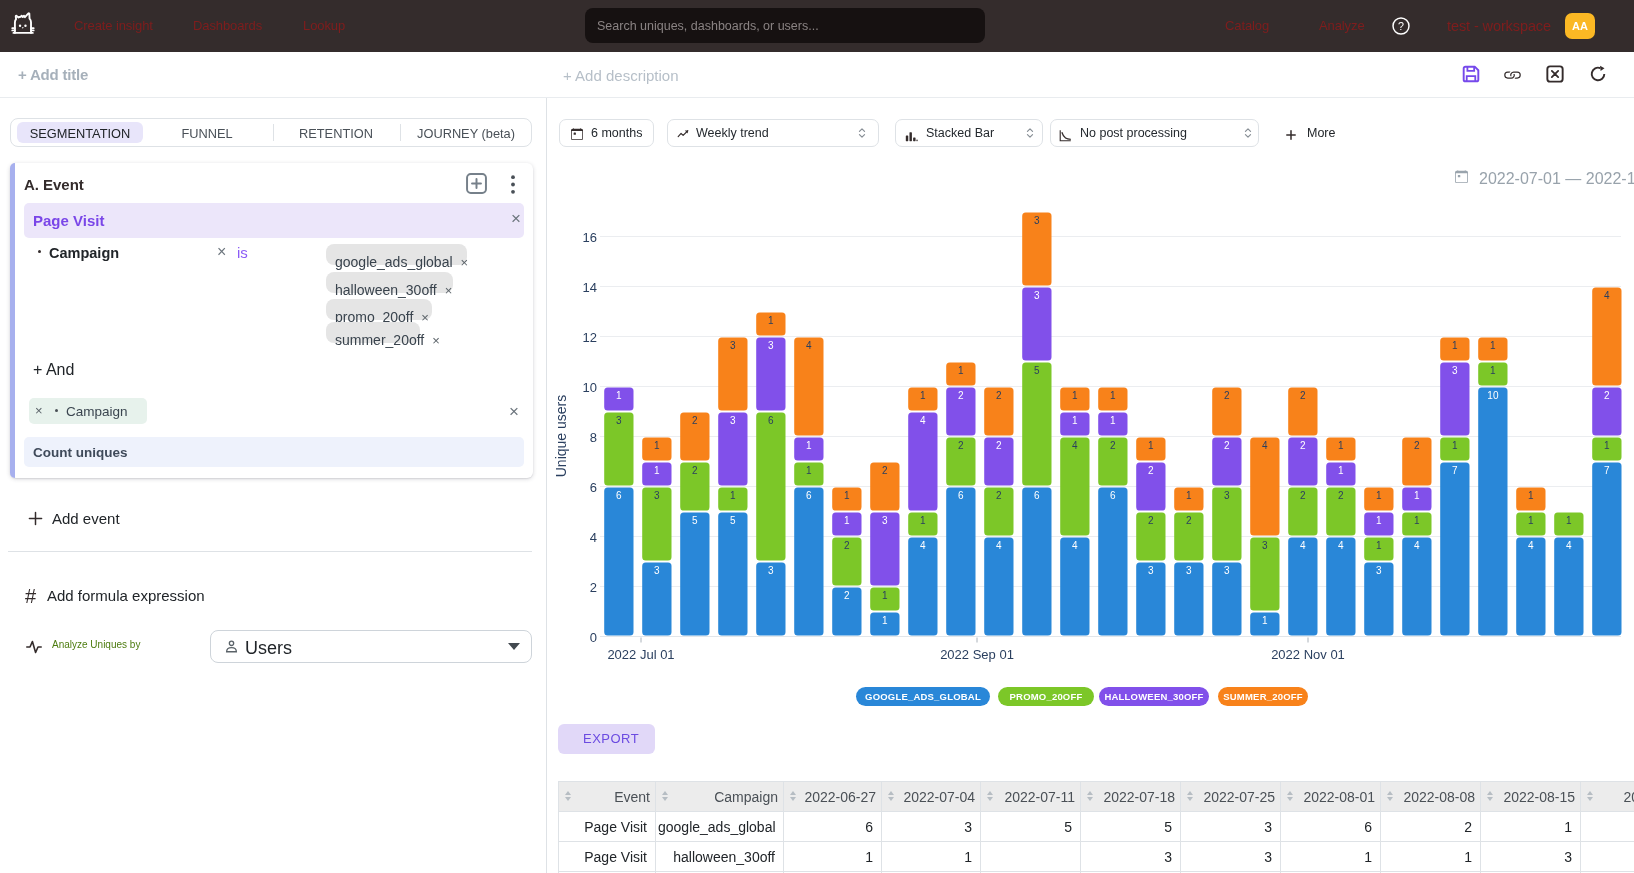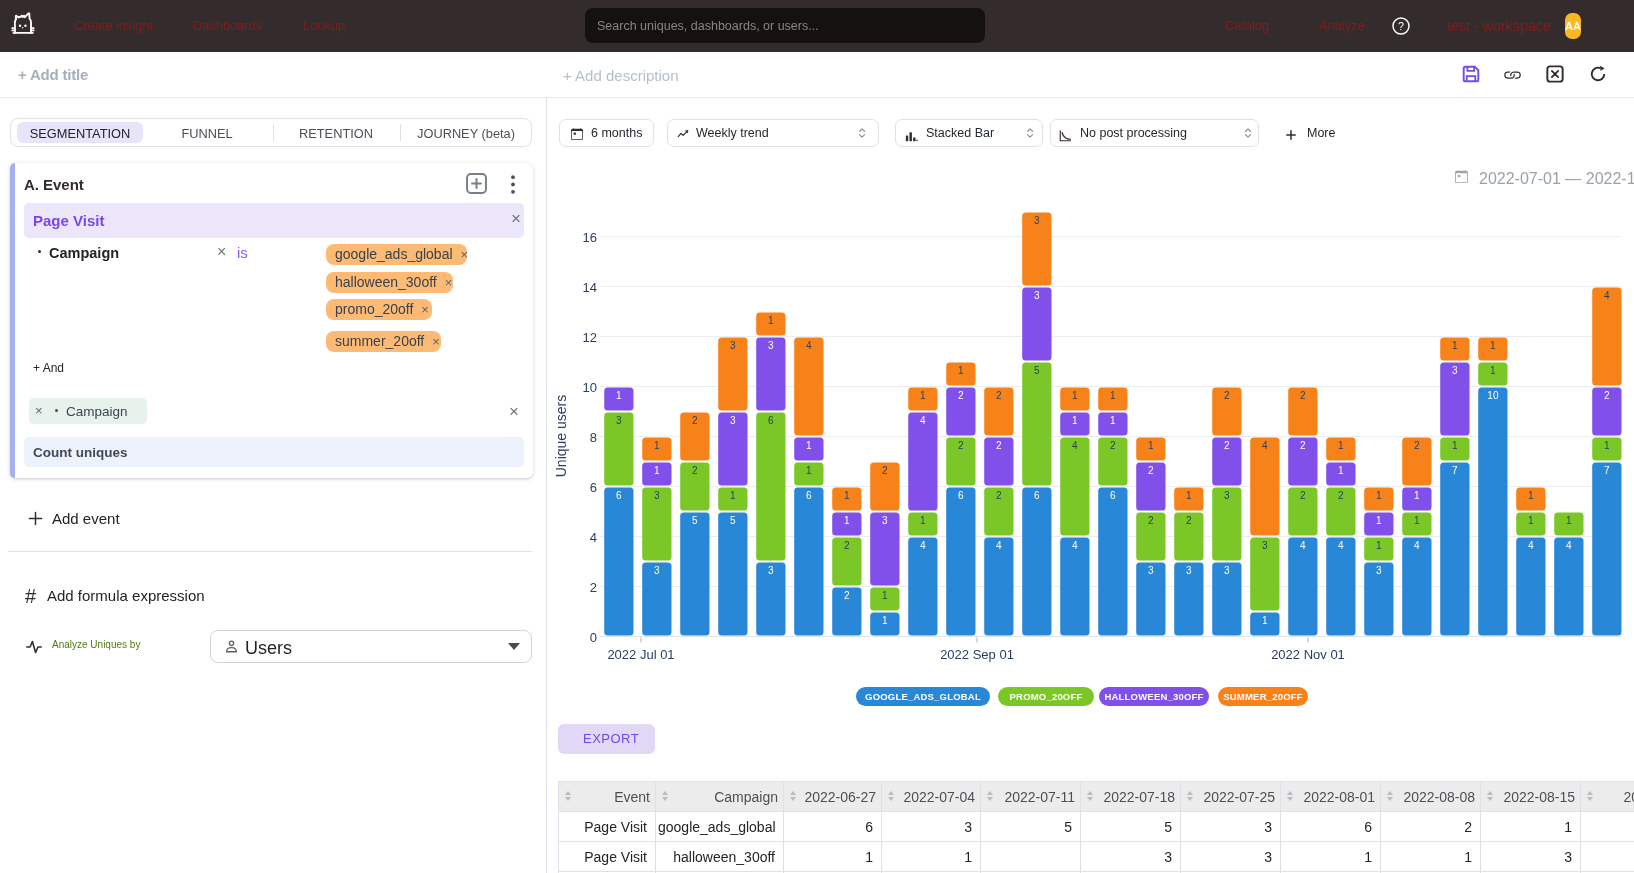--- a/index.html
+++ b/index.html
@@ -1,19 +1,19 @@
 <!DOCTYPE html>
 <html><head><meta charset="utf-8"><style>
 *{margin:0;padding:0;box-sizing:border-box}
 html,body{width:1634px;height:873px;overflow:hidden;background:#fff;font-family:"Liberation Sans",sans-serif;}
 .abs{position:absolute}
 #app{position:relative;width:1634px;height:873px;overflow:hidden}
 .nav{left:0;top:0;width:1634px;height:52px;background:#342c2c}
 .navlink{color:#7f1d1d;font-weight:normal;font-size:13px;letter-spacing:-0.1px}
-.chip{background:#fdba74;border-radius:8px;height:21px;line-height:21px;font-size:14px;color:#39434d;padding:0 9px;white-space:nowrap}
+.chip{background:#e5e5e5;border-radius:8px;height:21px;line-height:21px;font-size:14px;color:#39434d;padding:8px 9px;white-space:nowrap}
 .chipx{color:#5a6268;font-size:13px;margin-left:8px}
 .selbtn{border:1px solid #dee2e6;border-radius:7px;background:#fff}
 .btntxt{font-size:12.5px;color:#24292e}
 table.tt{border-collapse:collapse;font-size:14px;table-layout:fixed}
 table.tt th,table.tt td{border:1px solid #dee2e6;height:30px;padding:0 8px 0 2px;text-align:right;white-space:nowrap;overflow:hidden;font-weight:normal}
 table.tt th{background:#ececec;color:#4a5056;position:relative;padding-right:5px}
 table.tt td{color:#212529}
 .sorti{position:absolute;left:6px;top:9px}
 </style></head><body>
 <div id="app">
@@ -30,21 +30,21 @@
 <div class="abs navlink" style="left:303px;top:18px">Lookup</div>
 <div class="abs" style="left:585px;top:8px;width:400px;height:35px;border-radius:8px;background:#161111"></div>
 <div class="abs" style="left:597px;top:19px;font-size:12.5px;color:#8a8383">Search uniques, dashboards, or users...</div>
 <div class="abs navlink" style="left:1225px;top:18px">Catalog</div>
 <div class="abs navlink" style="left:1319px;top:18px">Analyze</div>
 <svg class="abs" style="left:1392px;top:17px" width="18" height="18" viewBox="0 0 16 16">
       <circle cx="8" cy="8" r="7.1" fill="none" stroke="#fff" stroke-width="1.3"></circle>
       <text x="8" y="11.4" font-size="9.5" fill="#fff" text-anchor="middle" font-family="Liberation Sans">?</text>
     </svg>
 <div class="abs navlink" style="left:1447px;top:18px;font-size:14.5px">test - workspace</div>
-<div class="abs" style="left:1565px;top:13px;width:16px;height:26px;border-radius:7px;background:#fbb824;color:#fff;font-weight:bold;font-size:11px;text-align:center;line-height:26px">AA</div>
+<div class="abs" style="left:1565px;top:13px;width:30px;height:26px;border-radius:7px;background:#fbb824;color:#fff;font-weight:bold;font-size:11px;text-align:center;line-height:26px">AA</div>
 <div class="abs" style="left:0;top:52px;width:1634px;height:46px;border-bottom:1px solid #e9ecef;background:#fff"></div>
 <div class="abs" style="left:18px;top:66px;font-size:15px;font-weight:bold;letter-spacing:-0.2px;color:#a6b0ba">+ Add title</div>
 <div class="abs" style="left:563px;top:67px;font-size:15px;color:#b6bfc8">+ Add description</div>
 <svg style="position:absolute;left:1462px;top:65px" width="18" height="18" viewBox="0 0 16 16">
       <path fill="none" stroke="#7649eb" stroke-width="1.7" stroke-linejoin="round" d="M3 1.5 h8.3 L14.5 4.7 V13 a1.5 1.5 0 0 1 -1.5 1.5 H3 A1.5 1.5 0 0 1 1.5 13 V3 A1.5 1.5 0 0 1 3 1.5 Z"></path>
       <path fill="none" stroke="#7649eb" stroke-width="1.6" d="M4.8 1.8 v3.4 h6 V1.8"></path>
       <path fill="none" stroke="#7649eb" stroke-width="1.6" d="M4.2 14.2 V9.8 h7.6 v4.4"></path>
     </svg>
 <svg style="position:absolute;left:1503px;top:65px" width="19" height="19" viewBox="0 0 16 16">
       <path fill="#342c2c" d="M6.354 5.5H4a3 3 0 0 0 0 6h3a3 3 0 0 0 2.83-4H9c-.086 0-.17.01-.25.031A2 2 0 0 1 7 10.5H4a2 2 0 1 1 0-4h1.535c.218-.376.495-.714.82-1z"></path>
@@ -91,22 +91,22 @@
 <div class="abs" style="left:24px;top:203px;width:500px;height:35px;background:#ece6fa;border-radius:5px"></div>
 <div class="abs" style="left:33px;top:212px;font-size:15px;font-weight:bold;color:#7a46e8">Page Visit</div>
 <div class="abs" style="left:511px;top:209px;font-size:17px;color:#6c757d">×</div>
 <div class="abs" style="left:37.5px;top:249.5px;width:3px;height:3px;border-radius:50%;background:#342c2c"></div>
 <div class="abs" style="left:49px;top:244.5px;font-size:14.5px;font-weight:bold;color:#212529">Campaign</div>
 <div class="abs" style="left:217px;top:243px;font-size:16px;color:#6c757d">×</div>
 <div class="abs" style="left:237px;top:244px;font-size:15px;color:#8b5cf6">is</div>
 <div class="abs chip" style="left:326px;top:244px;width:141px">google_ads_global<span class="chipx">×</span></div>
 <div class="abs chip" style="left:326px;top:271.5px;width:127px">halloween_30off<span class="chipx">×</span></div>
 <div class="abs chip" style="left:326px;top:299px;width:106px">promo_20off<span class="chipx">×</span></div>
-<div class="abs chip" style="left:326px;top:331px;width:115px">summer_20off<span class="chipx">×</span></div>
-<div class="abs" style="left:33px;top:361px;font-size:12px;color:#212529">+ And</div>
+<div class="abs chip" style="left:326px;top:322px;width:94px">summer_20off<span class="chipx">×</span></div>
+<div class="abs" style="left:33px;top:361px;font-size:16px;color:#212529">+ And</div>
 <div class="abs" style="left:29px;top:398px;width:118px;height:26px;background:#e7f2ec;border-radius:5px"></div>
 <div class="abs" style="left:35px;top:403px;font-size:13px;color:#5a6268">×</div>
 <div class="abs" style="left:54.5px;top:408.5px;width:3.5px;height:3.5px;border-radius:50%;background:#4a5056"></div>
 <div class="abs" style="left:66px;top:404px;font-size:13.5px;color:#3b4650">Campaign</div>
 <div class="abs" style="left:509px;top:402px;font-size:17px;color:#6c757d">×</div>
 <div class="abs" style="left:24px;top:437px;width:500px;height:30px;background:#eef2fc;border-radius:5px"></div>
 <div class="abs" style="left:33px;top:444.5px;font-size:13.5px;font-weight:bold;color:#3f4a5a">Count uniques</div>
 <svg class="abs" style="left:28px;top:511px" width="15" height="15" viewBox="0 0 16 16">
       <path stroke="#342c2c" stroke-width="1.6" stroke-linecap="round" d="M8 1.5 V14.5 M1.5 8 H14.5"></path>
     </svg>

